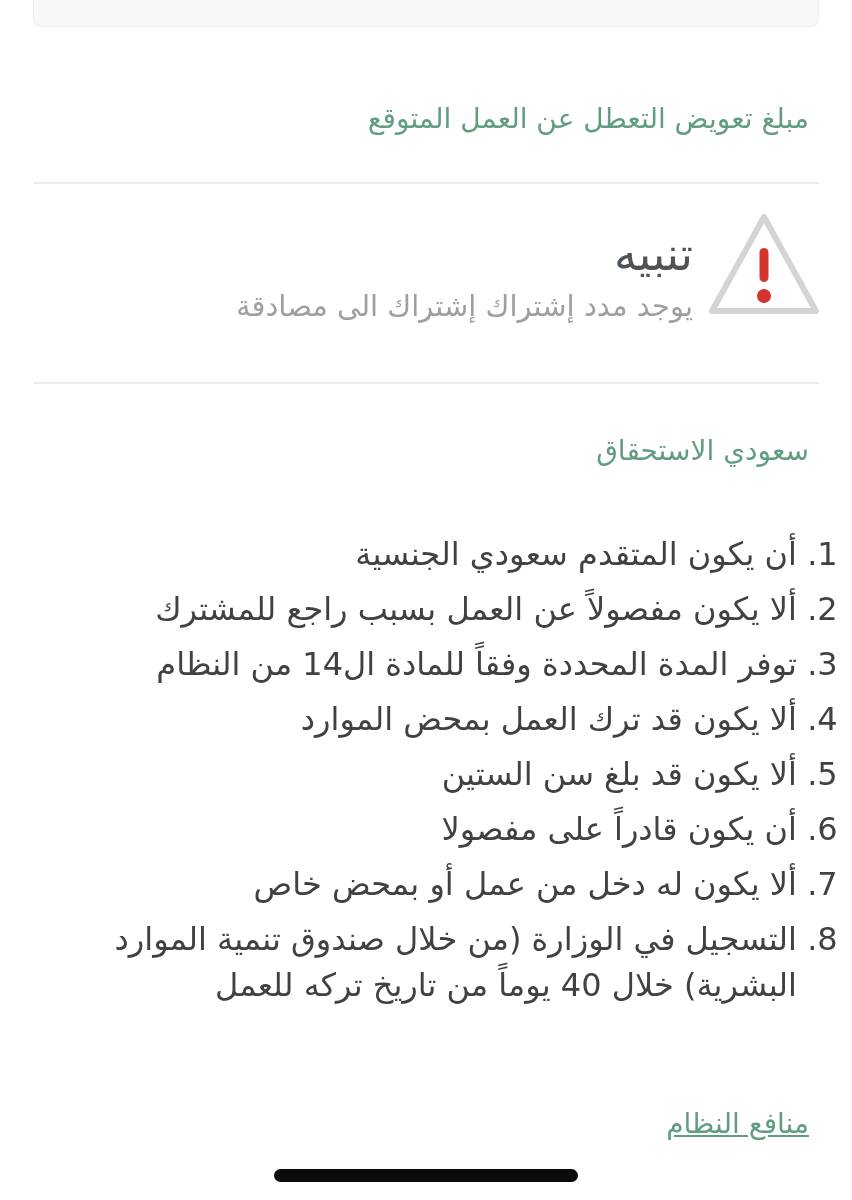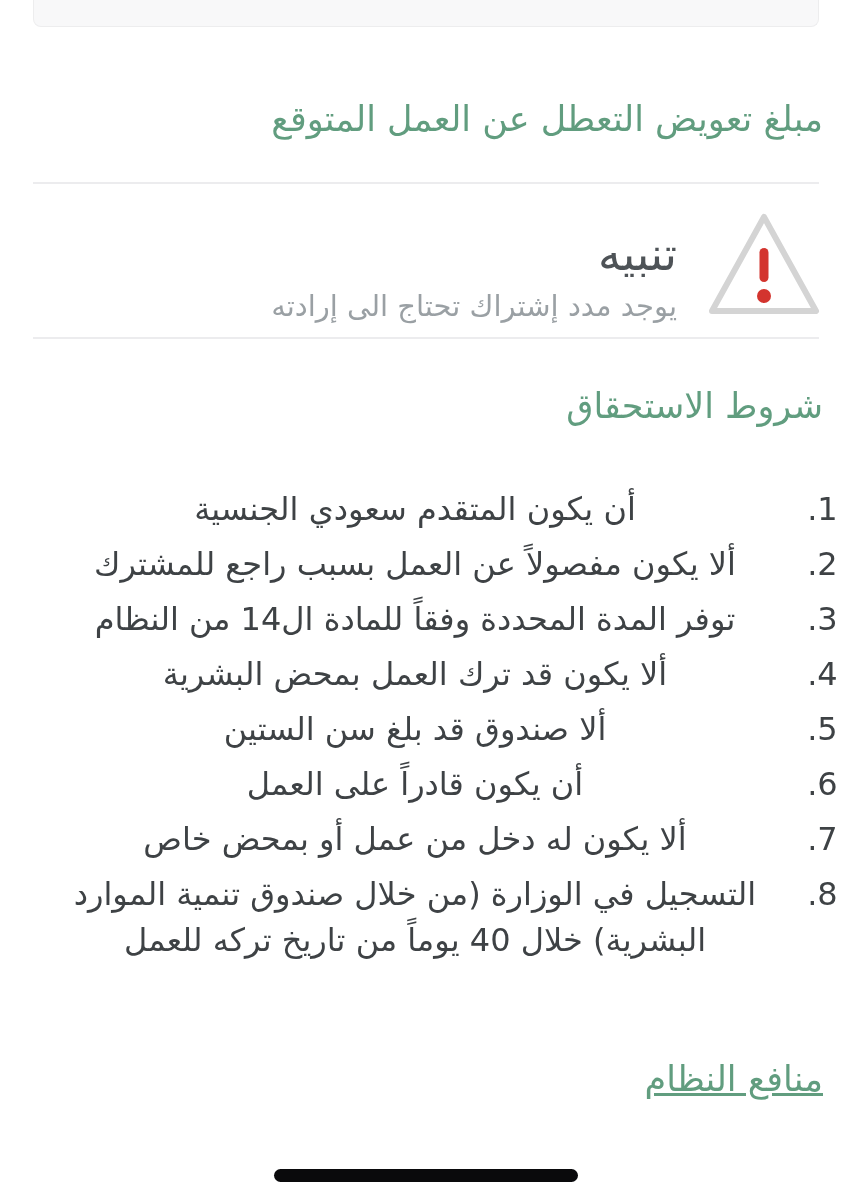--- a/index.html
+++ b/index.html
@@ -22,42 +22,42 @@
     margin: 0 33px;
     background: #f8f8f9;
     border: 1px solid #ededee;
     border-top: none;
     border-radius: 0 0 8px 8px;
     box-sizing: border-box;
   }
 
   .section-title {
     color: #619d7f;
-    font-size: 35px;
+    font-size: 28px;
     line-height: 60px;
     font-weight: 400;
     text-align: right;
-    padding: 0 29px;
+    padding: 0 43px;
   }
   .title-compensation { margin-top: 62px; }
 
   .divider {
     border: none;
     border-top: 2px solid #ececee;
     margin: 0 33px;
   }
   .divider-1 { margin-top: 33px; }
 
   .alert {
     box-sizing: border-box;
-    height: 153px;
+    height: 198px;
     padding: 26px 29px 0 33px;
     display: flex;
     align-items: flex-start;
-    gap: 28px;
+    gap: 12px;
   }
   .alert-icon-wrap {
     flex: 0 0 auto;
     width: 118px;
     height: 109px;
   }
   .alert-text {
     text-align: right;
     margin-top: 14px;
   }
@@ -77,21 +77,21 @@
   .title-conditions { margin-top: 37px; }
 
   .conditions-list {
     margin: 50px 33px 0;
     padding: 0 22px 0 0;
     list-style: decimal;
     list-style-position: outside;
     color: #3e4245;
     font-size: 32px;
     line-height: 46px;
-    text-align: center;
+    text-align: right;
   }
   .conditions-list li {
     margin-bottom: 9px;
   }
 
   .title-benefits { margin-top: 86px; text-decoration: underline; }
 
   .home-indicator {
     position: absolute;
     left: 274px;
@@ -114,34 +114,34 @@
 <div class="alert">
   <div class="alert-icon-wrap">
     <svg width="118" height="109" viewBox="0 0 118 109" xmlns="http://www.w3.org/2000/svg">
       <path d="M59 7 L111 101 L7 101 Z" fill="#ffffff" stroke="#d4d4d4" stroke-width="6" stroke-linejoin="round"></path>
       <rect x="54.5" y="38" width="9" height="34" rx="4.5" fill="#d3342e"></rect>
       <circle cx="59" cy="86" r="7" fill="#d3342e"></circle>
     </svg>
   </div>
   <div class="alert-text">
     <div class="alert-title">تنبيه</div>
-    <div class="alert-subtitle">يوجد مدد إشتراك تحتاج الى إرادته</div>
+    <div class="alert-subtitle">يوجد مدد إشتراك إشتراك الى مصادقة</div>
   </div>
 </div>
 
 <hr class="divider">
 
-<div class="section-title title-conditions">شروط الاستحقاق</div>
+<div class="section-title title-conditions">سعودي الاستحقاق</div>
 
 <ol class="conditions-list">
   <li>أن يكون المتقدم سعودي الجنسية</li>
   <li>ألا يكون مفصولاً عن العمل بسبب راجع للمشترك</li>
   <li>توفر المدة المحددة وفقاً للمادة ال14 من النظام</li>
-  <li>ألا يكون قد ترك العمل بمحض البشرية</li>
-  <li>ألا صندوق قد بلغ سن الستين</li>
-  <li>أن يكون قادراً على العمل</li>
+  <li>ألا يكون قد ترك العمل بمحض الموارد</li>
+  <li>ألا يكون قد بلغ سن الستين</li>
+  <li>أن يكون قادراً على مفصولا</li>
   <li>ألا يكون له دخل من عمل أو بمحض خاص</li>
   <li>التسجيل في الوزارة (من خلال صندوق تنمية الموارد البشرية) خلال 40 يوماً من تاريخ تركه للعمل</li>
 </ol>
 
 <div class="section-title title-benefits">منافع النظام</div>
 
 <div class="home-indicator"></div>
 
 </body></html>

